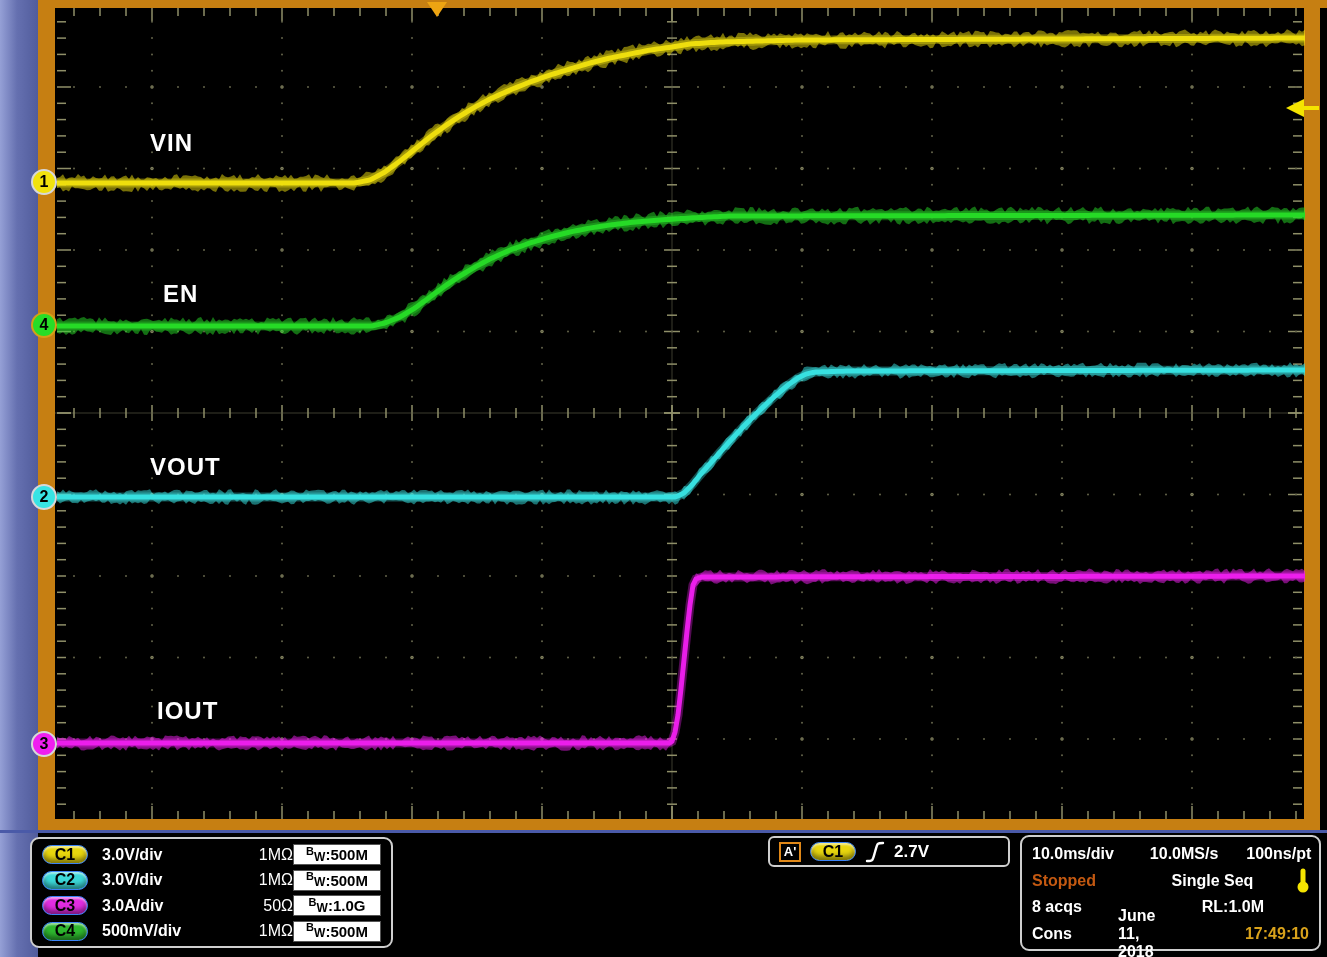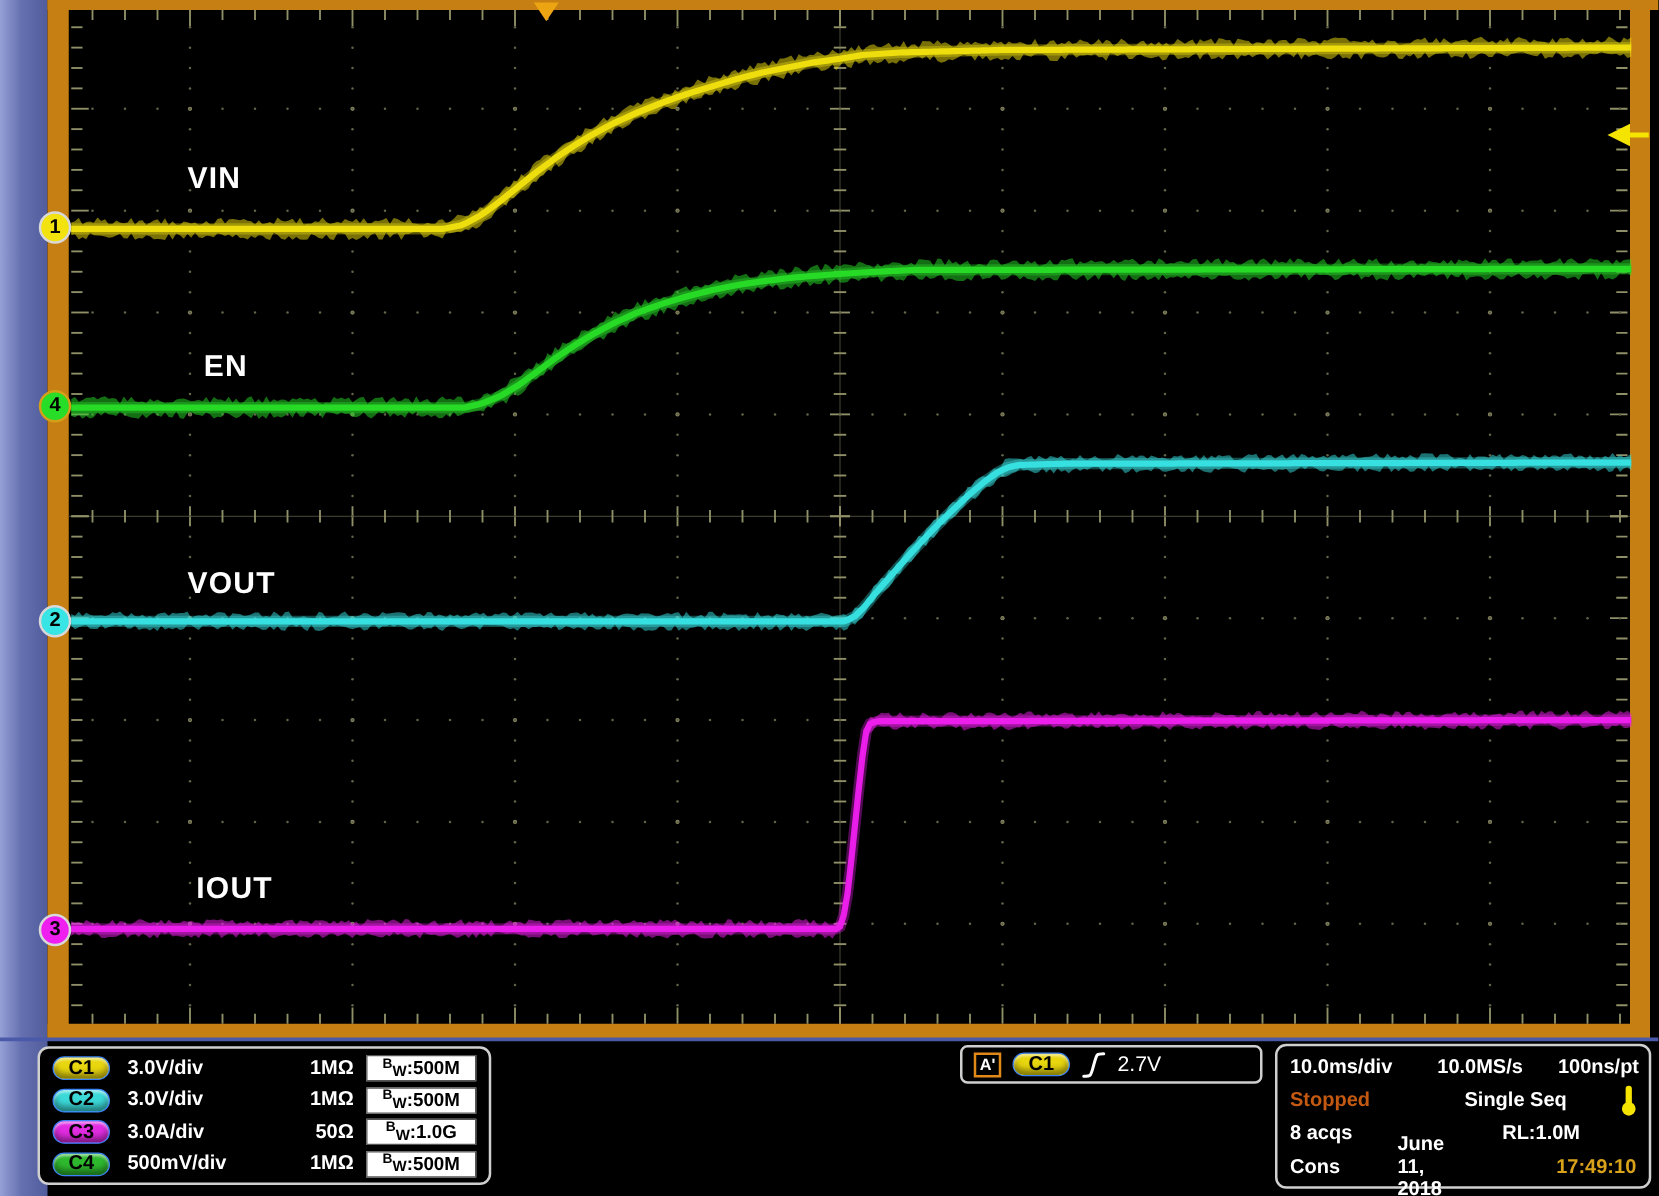--- a/index.html
+++ b/index.html
@@ -19,30 +19,30 @@
     box-sizing:border-box;border:2px solid #d8d8d8;}
   .cb-0{top:169px;} .cb-1{top:312px;} .cb-2{top:484px;} .cb-3{top:731px;}
   
   .panel-box{position:absolute;background:#000;border:2px solid #cfcfcf;border-radius:9px;box-sizing:border-box;}
   #box-channels{left:30px;top:837px;width:363px;height:111px;padding:3px 10px;}
   .ch-row{display:flex;align-items:center;height:25.5px;}
   .pill{width:46px;height:19px;border-radius:10px;display:flex;align-items:center;justify-content:center;
     color:#000;font-weight:bold;font-size:16px;border:1px solid #3b82f6;box-sizing:border-box;
     box-shadow:inset 0 2px 2px rgba(255,255,255,.55), inset 0 -4px 5px rgba(0,0,0,.45);}
   .ch-scale{color:#fff;font-weight:bold;font-size:16px;margin-left:14px;flex:1;}
-  .ch-imp{color:#fff;font-weight:bold;font-size:16px;width:54px;text-align:right;margin-right:10px;}
+  .ch-imp{color:#fff;font-weight:normal;font-size:16px;width:54px;text-align:right;margin-right:0;}
   .bw-box{width:88px;height:21px;background:#fff;color:#000;font-weight:bold;font-size:15px;
     display:flex;align-items:center;justify-content:center;border:1px solid #555;box-sizing:border-box;}
   .bw-box .b{font-size:11px;position:relative;top:-4px;}
   .bw-box .w{font-size:12px;position:relative;top:2px;}
   #box-trigger{left:768px;top:836px;width:242px;height:31px;border-radius:6px;
     display:flex;align-items:center;padding:0 9px;gap:9px;}
   .a-box{min-width:22px;height:20px;border:2px solid #e08818;color:#fff;font-weight:bold;font-size:13px;
     display:flex;align-items:center;justify-content:center;box-sizing:border-box;padding:0 2px;}
-  .trig-level{color:#fff;font-weight:normal;font-size:17px;}
+  .trig-level{color:#fff;font-weight:bold;font-size:17px;}
   #box-acq{left:1020px;top:835px;width:301px;height:116px;padding:4px 10px;}
   .acq-row{display:flex;align-items:center;height:26.5px;color:#fff;font-weight:bold;font-size:16px;gap:28px;}
   .acq-row .gap{margin-left:8px;}
   .state{width:96px;}
   .mode{flex:1;text-align:center;}
   .rl{margin-left:auto;margin-right:45px;}
   .res{margin-left:auto;margin-right:24px;}
   .datetxt{margin-left:18px;}
   .timetxt{margin-left:auto;}
 </style>

